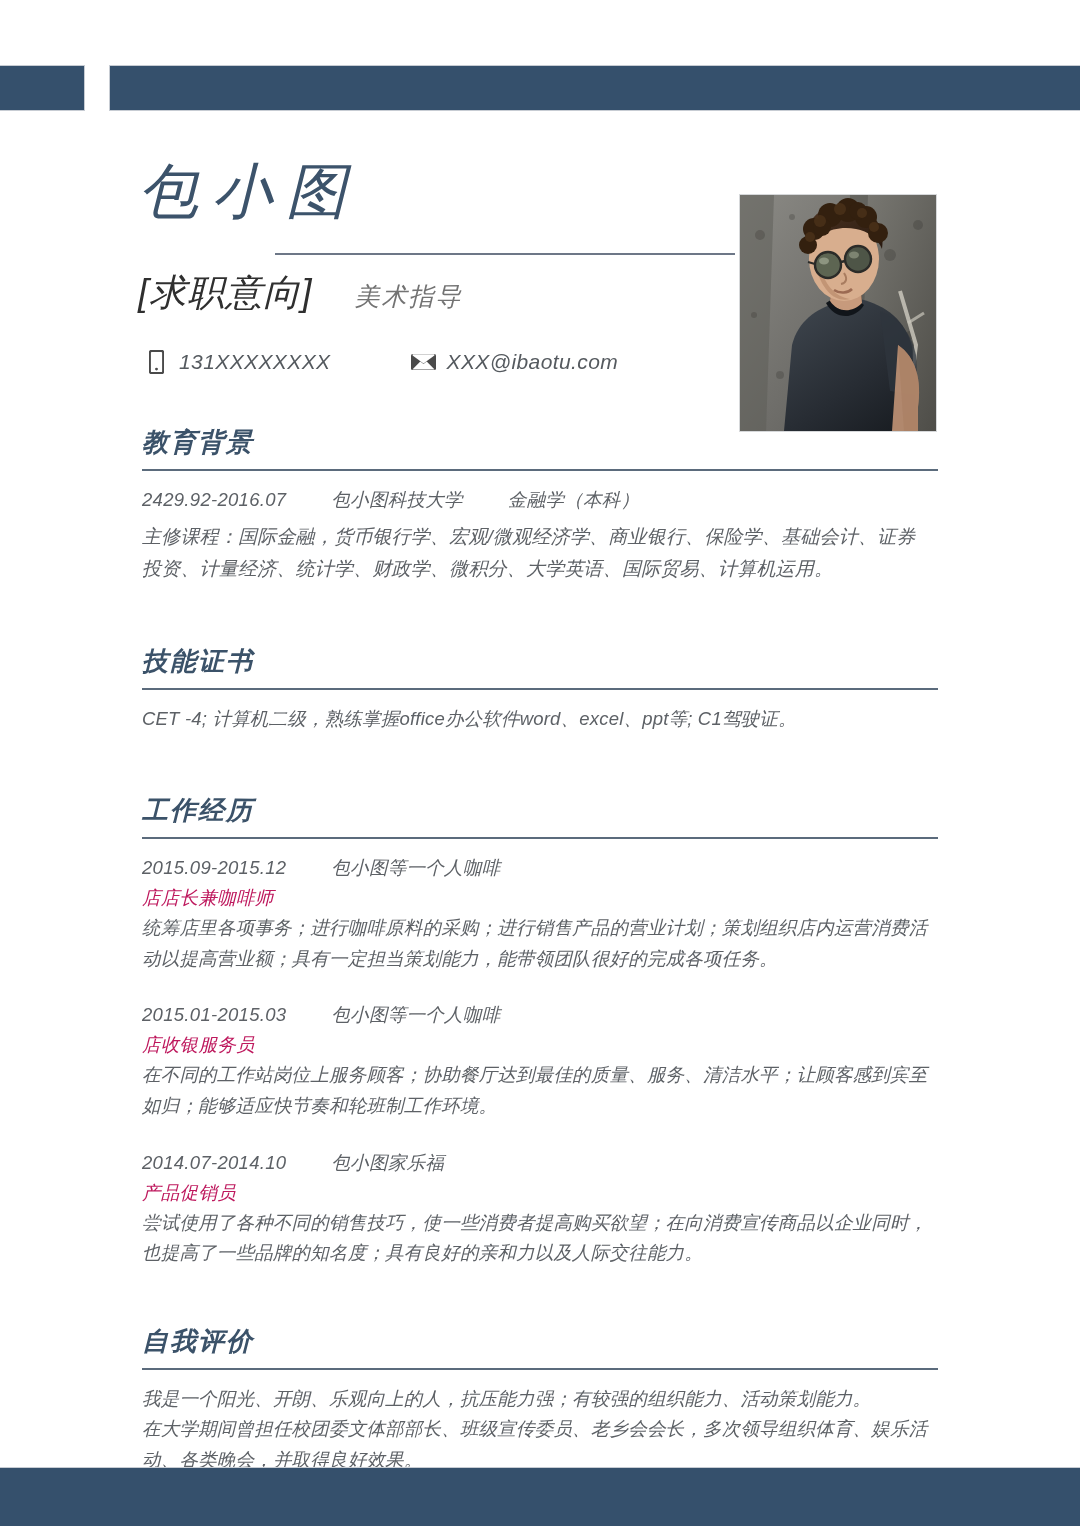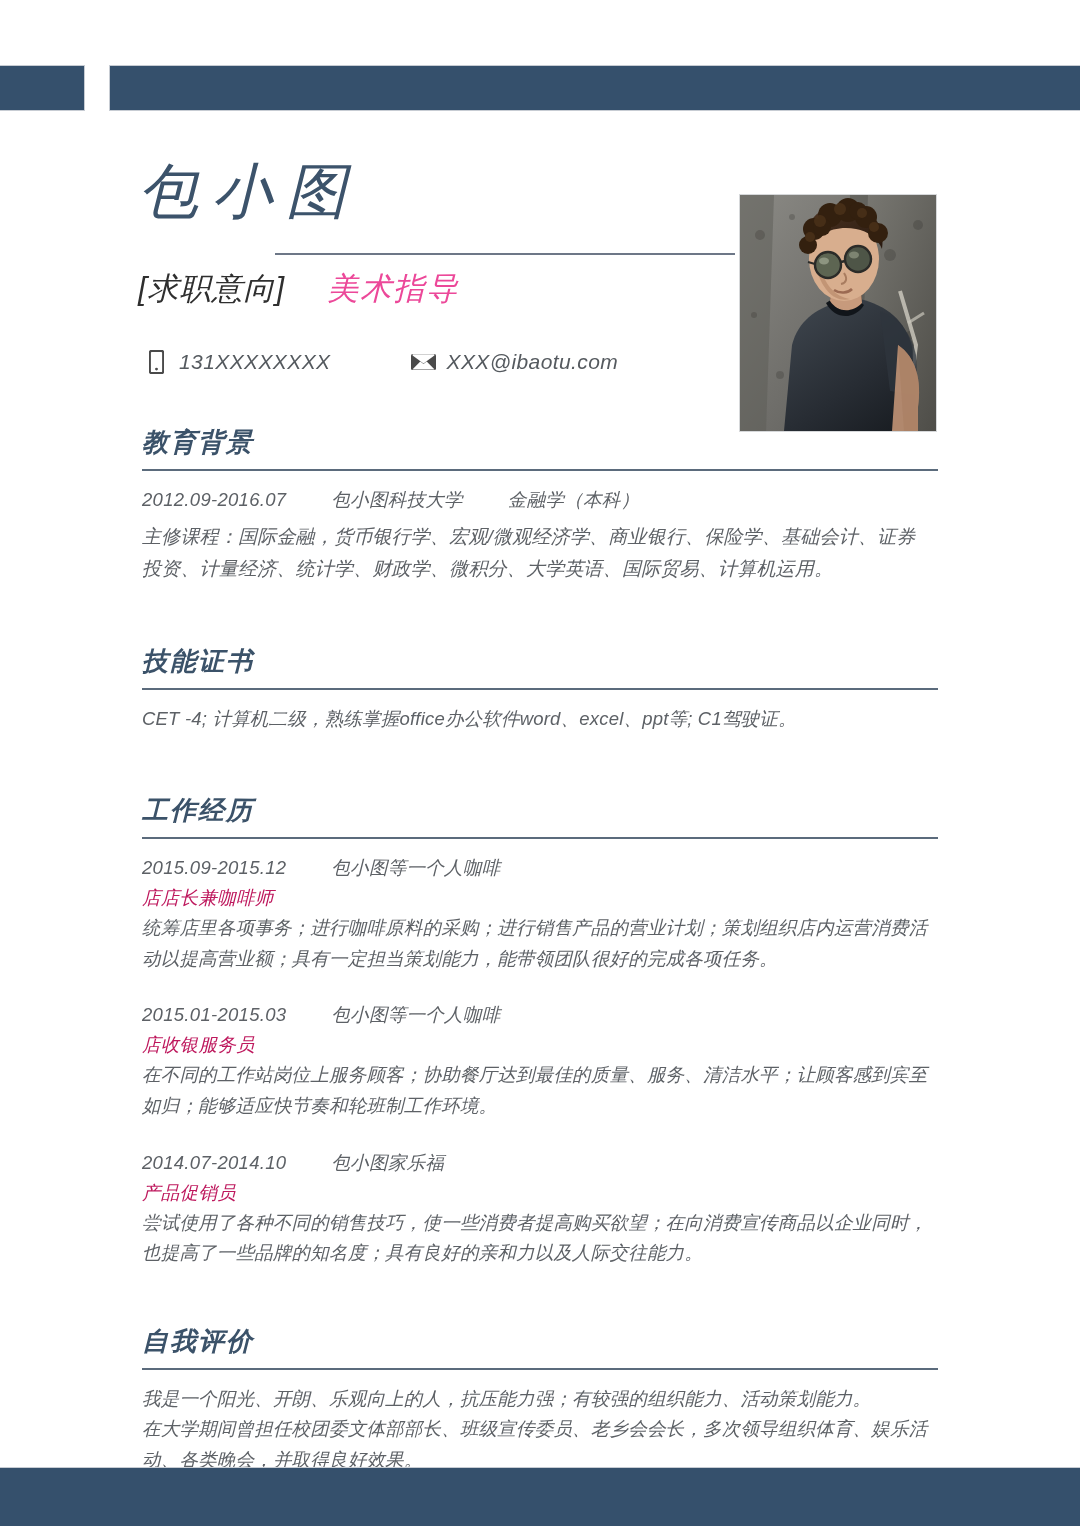--- a/index.html
+++ b/index.html
@@ -74,27 +74,27 @@
     background: #6d7787;
   }
   .objective-row {
     position: absolute;
     left: 138px; top: 158px;
     display: flex;
     align-items: baseline;
     white-space: nowrap;
   }
   .objective-label {
-    font-size: 31px;
+    font-size: 37px;
     color: #2f2f2f;
     letter-spacing: 1px;
   }
   .objective-value {
-    font-size: 31px;
-    color: #ec4899;
+    font-size: 25px;
+    color: #737373;
     margin-left: 42px;
     letter-spacing: 2px;
   }
   .contact-row {
     position: absolute;
     left: 143px; top: 240px;
     display: flex;
     align-items: center;
     white-space: nowrap;
   }
@@ -322,21 +322,21 @@
         <path d="M94 95 C100 99 108 98 112 94" stroke="#9b6a52" stroke-width="2.6" fill="none"></path>
       </svg>
     </div>
   </div>
 
   <div class="section">
     <div class="section-title">教育背景</div>
     <div class="section-rule"></div>
     <div class="entry">
       <div class="entry-head">
-        <span>2012.09-2016.07</span>
+        <span>2429.92-2016.07</span>
         <span class="gap-a"></span>
         <span>包小图科技大学</span>
         <span class="gap-b"></span>
         <span>金融学（本科）</span>
       </div>
       <div class="major-line">主修课程：国际金融，货币银行学、宏观/微观经济学、商业银行、保险学、基础会计、证券投资、计量经济、统计学、财政学、微积分、大学英语、国际贸易、计算机运用。</div>
     </div>
   </div>
 
   <div class="sp-34"></div>

